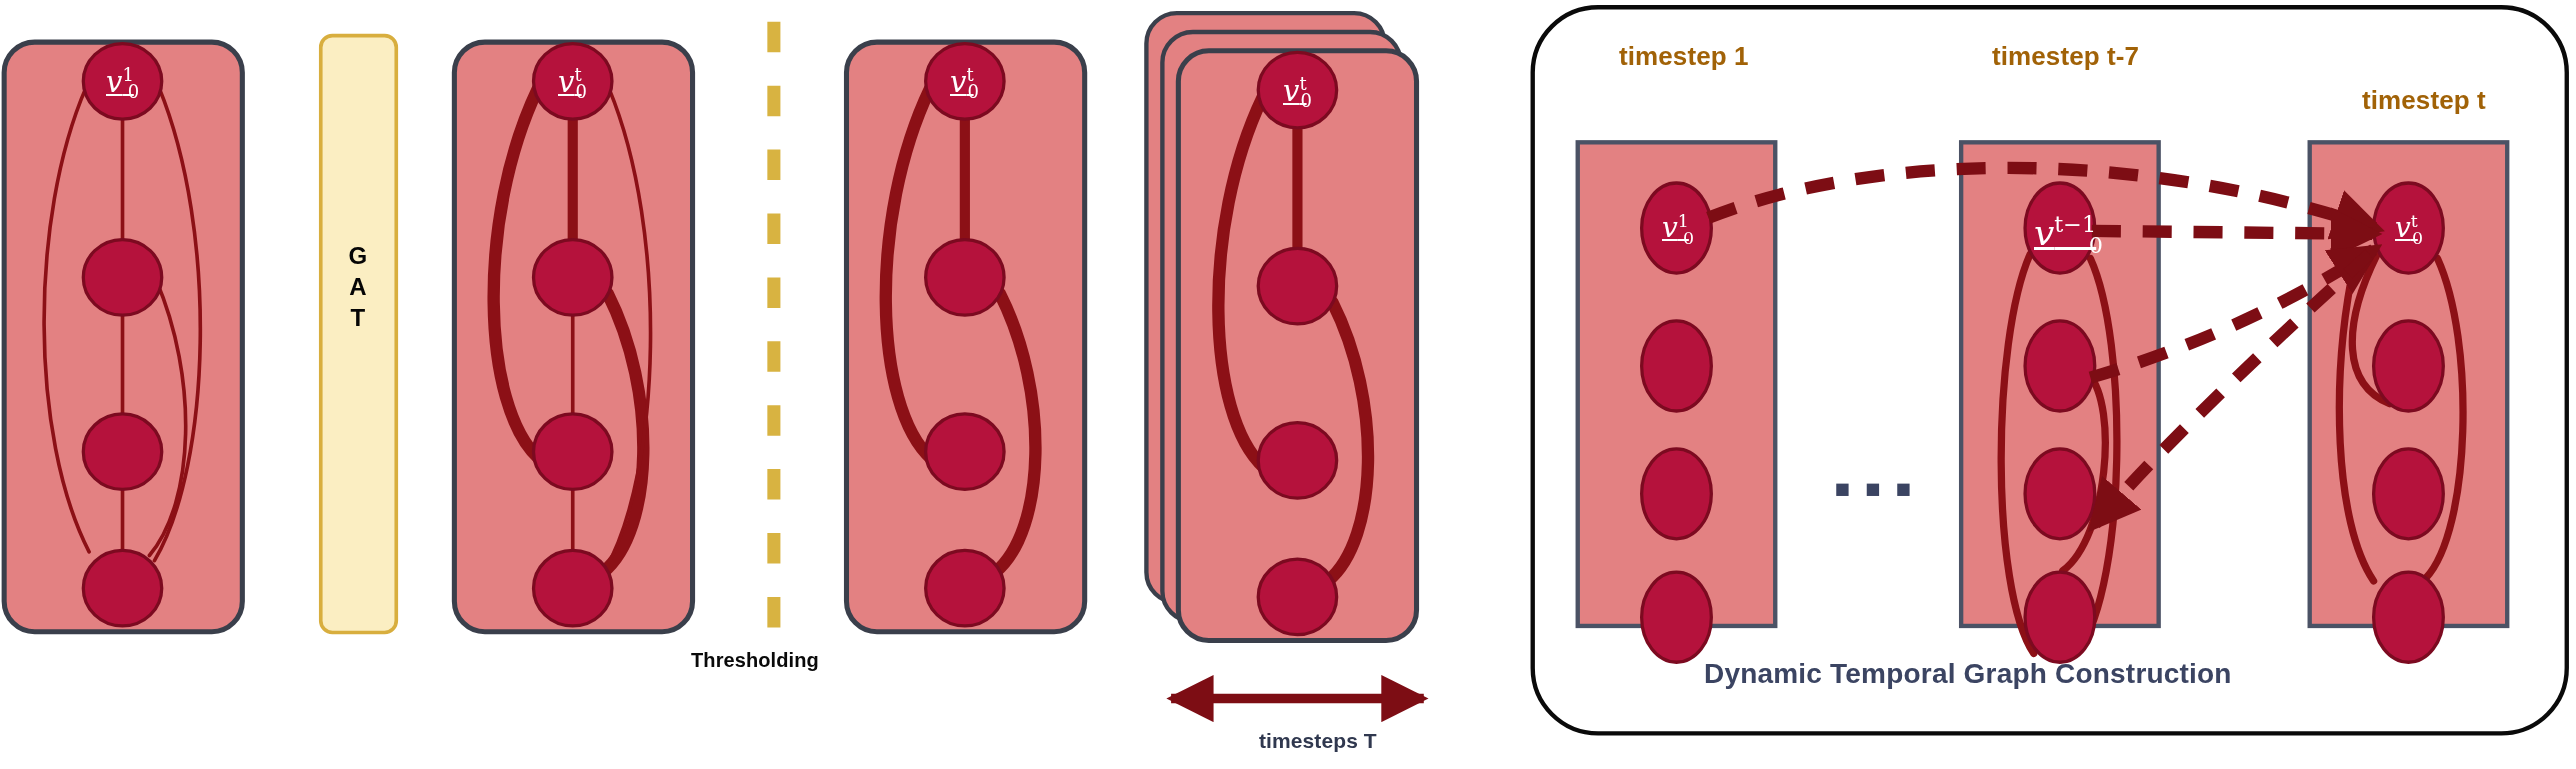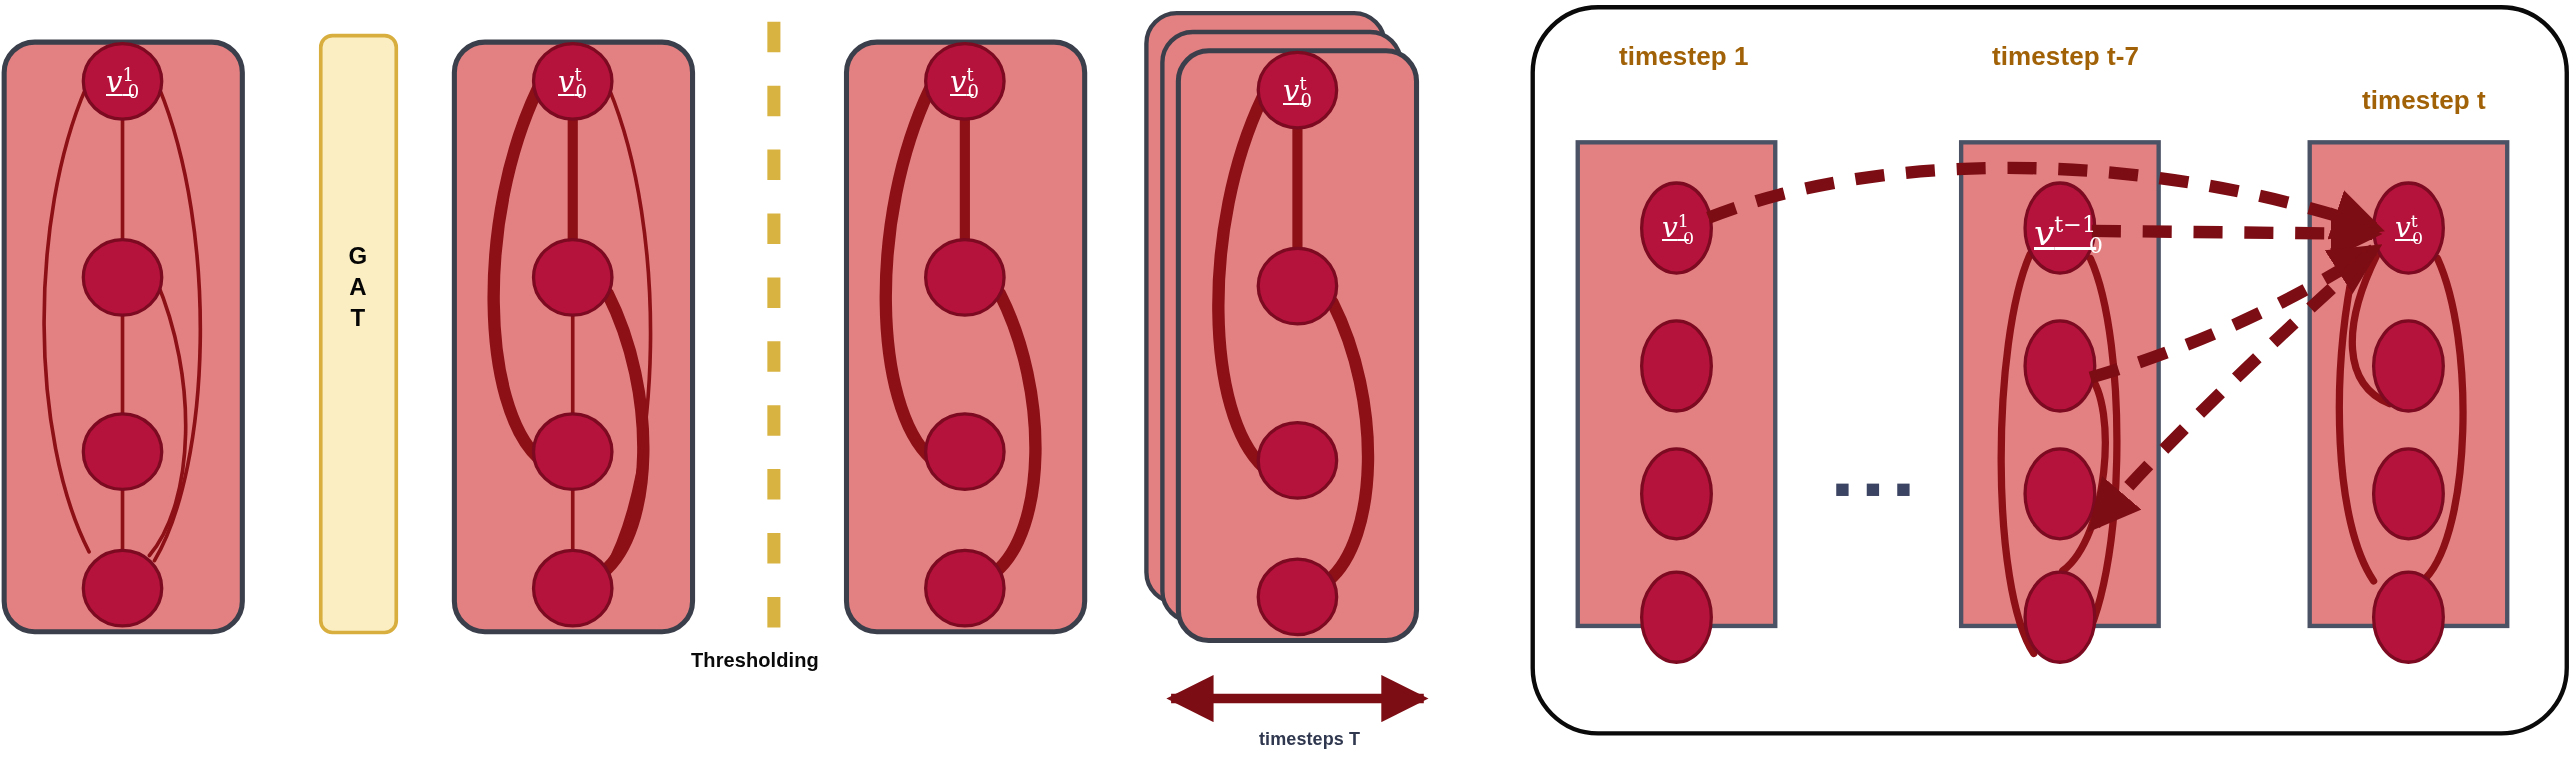--- a/index.html
+++ b/index.html
@@ -12,21 +12,21 @@
   #stage{position:absolute;left:0;top:0;width:2576px;height:769px;}
   .svgroot{position:absolute;left:0;top:0;width:2576px;height:769px;}
 
   
   .lbl{position:absolute;font-weight:bold;white-space:nowrap;}
   .lbl-thresh{
     color:#0a0a0a;font-size:20px;letter-spacing:0.1px;
     left:691px;top:649px;
   }
   .lbl-timesteps{
-    color:#30384f;font-size:18px;letter-spacing:0.1px;
+    color:#30384f;font-size:21px;letter-spacing:0.1px;
     left:1259px;top:729px;
   }
   .lbl-dtgc{
     color:#3b4462;font-size:28px;letter-spacing:0.2px;
     left:1704px;top:658px;
   }
   .lbl-ts{
     color:#a16207;font-size:26px;letter-spacing:0.1px;
   }
   .gat-box-text{
@@ -222,15 +222,16 @@
   </div>
 
   <div class="lbl lbl-thresh">Thresholding</div>
 
   <div class="lbl lbl-timesteps">timesteps T</div>
 
   <div class="lbl lbl-ts" style="left:1619px;top:41px;">timestep 1</div>
   <div class="lbl lbl-ts" style="left:1992px;top:41px;">timestep t-7</div>
   <div class="lbl lbl-ts" style="left:2362px;top:41px;margin-top:44px;">timestep t</div>
 
+  <div class="lbl lbl-dtgc">Dynamic Temporal Graph Construction</div>
 
 </div>
 
 
 </body></html>

